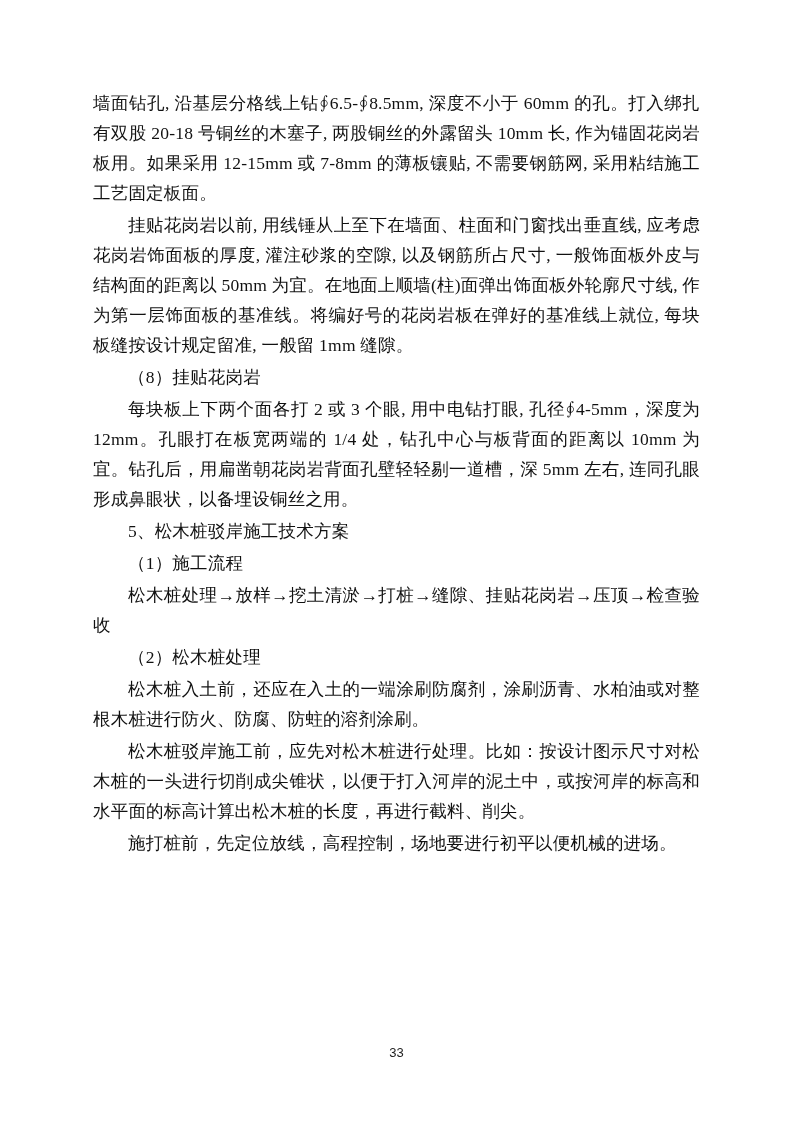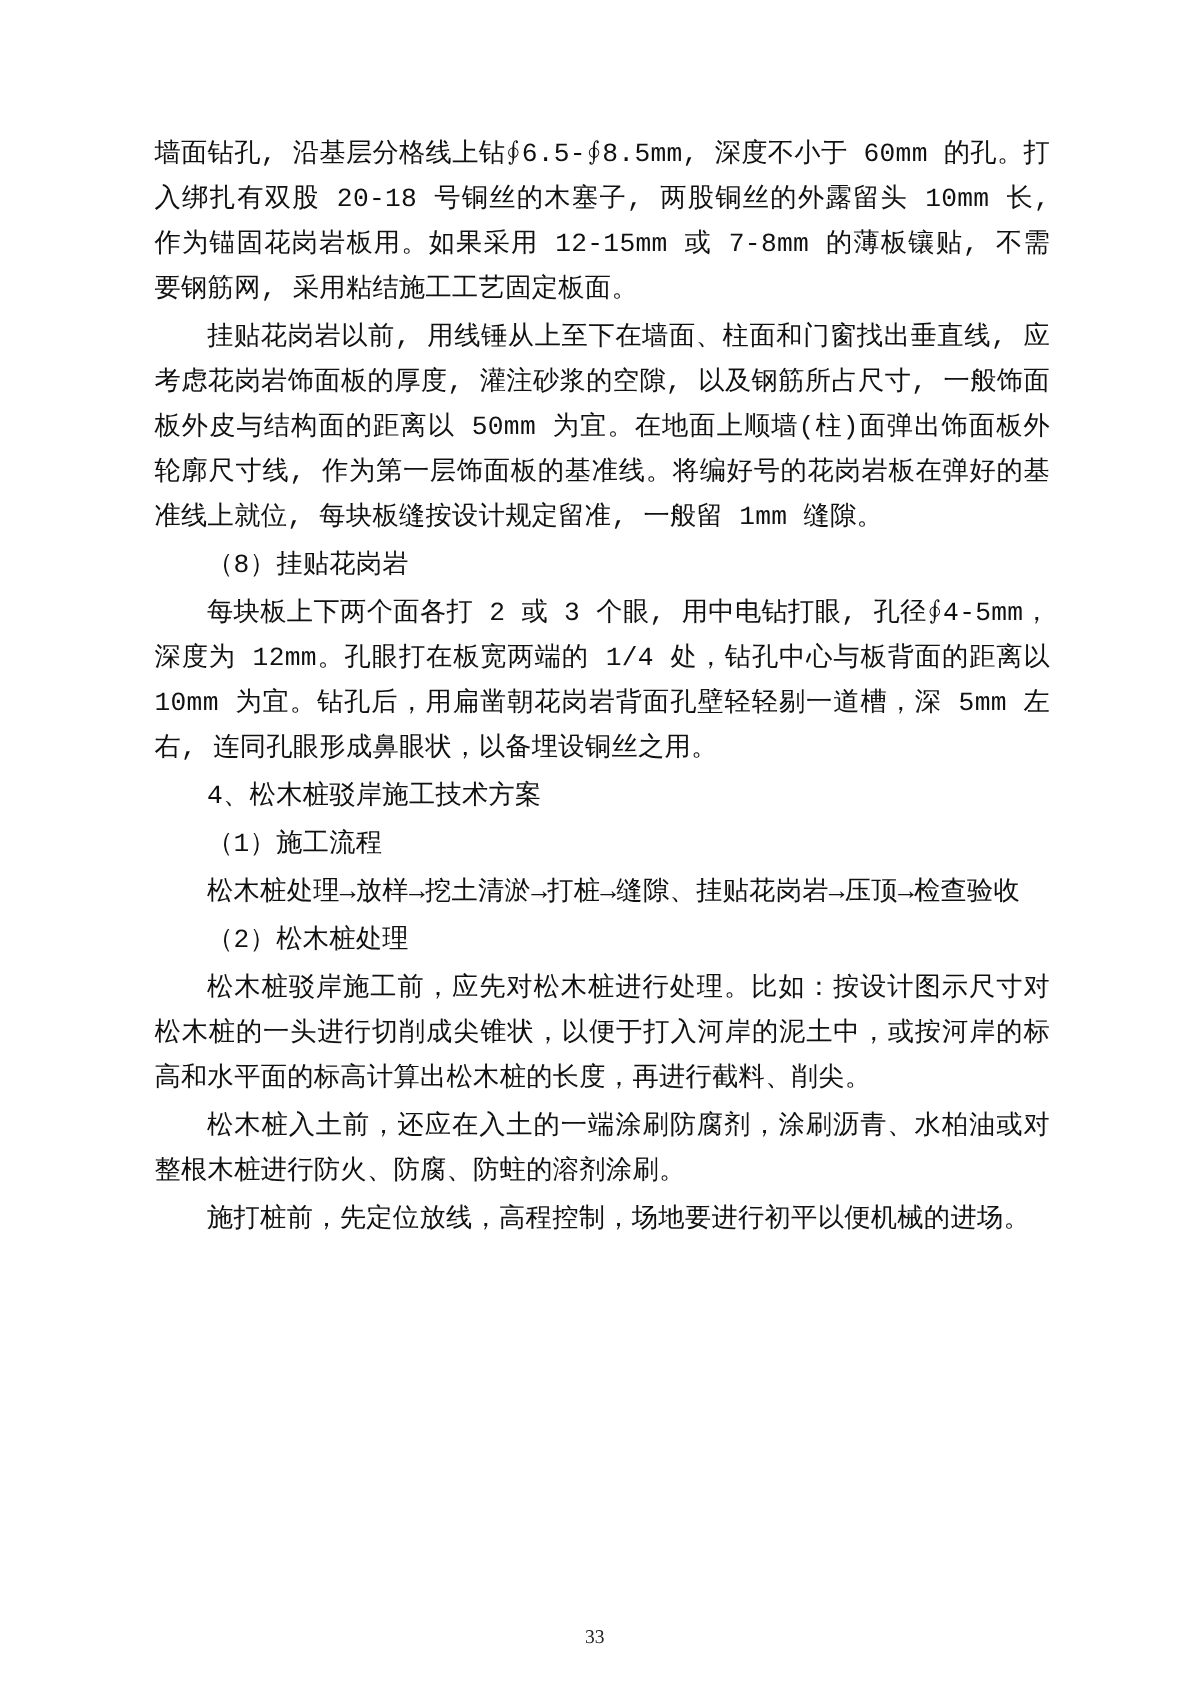--- a/index.html
+++ b/index.html
@@ -20,48 +20,47 @@
     position: absolute;
     top: 88px;
     left: 93px;
     width: 607px;
     font-size: 17.5px;
     line-height: 30px;
     text-align: justify;
     letter-spacing: 0.2px;
   }
   .content p {
-    margin: 0 0 2px 10px;
-    font-family: Liberation Mono, monospace;
+    margin: 0 0 2px 0;
   }
   .content p.indent {
     text-indent: 2em;
   }
   .page-number {
     position: absolute;
-    top: 1083px;
+    top: 1045px;
     left: 0;
     width: 100%;
     text-align: center;
-    font-family: Liberation Serif, serif;
+    font-family: Liberation Sans, sans-serif;
     font-size: 13px;
     color: #222222;
   }
 </style>
 </head>
 <body>
 
 <div class="page">
   <div class="content">
     <p>墙面钻孔, 沿基层分格线上钻∮6.5-∮8.5mm, 深度不小于 60mm 的孔。打入绑扎有双股 20-18 号铜丝的木塞子, 两股铜丝的外露留头 10mm 长, 作为锚固花岗岩板用。如果采用 12-15mm 或 7-8mm 的薄板镶贴, 不需要钢筋网, 采用粘结施工工艺固定板面。</p>
     <p class="indent">挂贴花岗岩以前, 用线锤从上至下在墙面、柱面和门窗找出垂直线, 应考虑花岗岩饰面板的厚度, 灌注砂浆的空隙, 以及钢筋所占尺寸, 一般饰面板外皮与结构面的距离以 50mm 为宜。在地面上顺墙(柱)面弹出饰面板外轮廓尺寸线, 作为第一层饰面板的基准线。将编好号的花岗岩板在弹好的基准线上就位, 每块板缝按设计规定留准, 一般留 1mm 缝隙。</p>
     <p class="indent">（8）挂贴花岗岩</p>
     <p class="indent">每块板上下两个面各打 2 或 3 个眼, 用中电钻打眼, 孔径∮4-5mm，深度为 12mm。孔眼打在板宽两端的 1/4 处，钻孔中心与板背面的距离以 10mm 为宜。钻孔后，用扁凿朝花岗岩背面孔壁轻轻剔一道槽，深 5mm 左右, 连同孔眼形成鼻眼状，以备埋设铜丝之用。</p>
-    <p class="indent">4、松木桩驳岸施工技术方案</p>
+    <p class="indent">5、松木桩驳岸施工技术方案</p>
     <p class="indent">（1）施工流程</p>
     <p class="indent">松木桩处理→放样→挖土清淤→打桩→缝隙、挂贴花岗岩→压顶→检查验收</p>
     <p class="indent">（2）松木桩处理</p>
+    <p class="indent">松木桩入土前，还应在入土的一端涂刷防腐剂，涂刷沥青、水柏油或对整根木桩进行防火、防腐、防蛀的溶剂涂刷。</p>
     <p class="indent">松木桩驳岸施工前，应先对松木桩进行处理。比如：按设计图示尺寸对松木桩的一头进行切削成尖锥状，以便于打入河岸的泥土中，或按河岸的标高和水平面的标高计算出松木桩的长度，再进行截料、削尖。</p>
-    <p class="indent">松木桩入土前，还应在入土的一端涂刷防腐剂，涂刷沥青、水柏油或对整根木桩进行防火、防腐、防蛀的溶剂涂刷。</p>
     <p class="indent">施打桩前，先定位放线，高程控制，场地要进行初平以便机械的进场。</p>
   </div>
   <div class="page-number">33</div>
 </div>
 
 </body></html>

